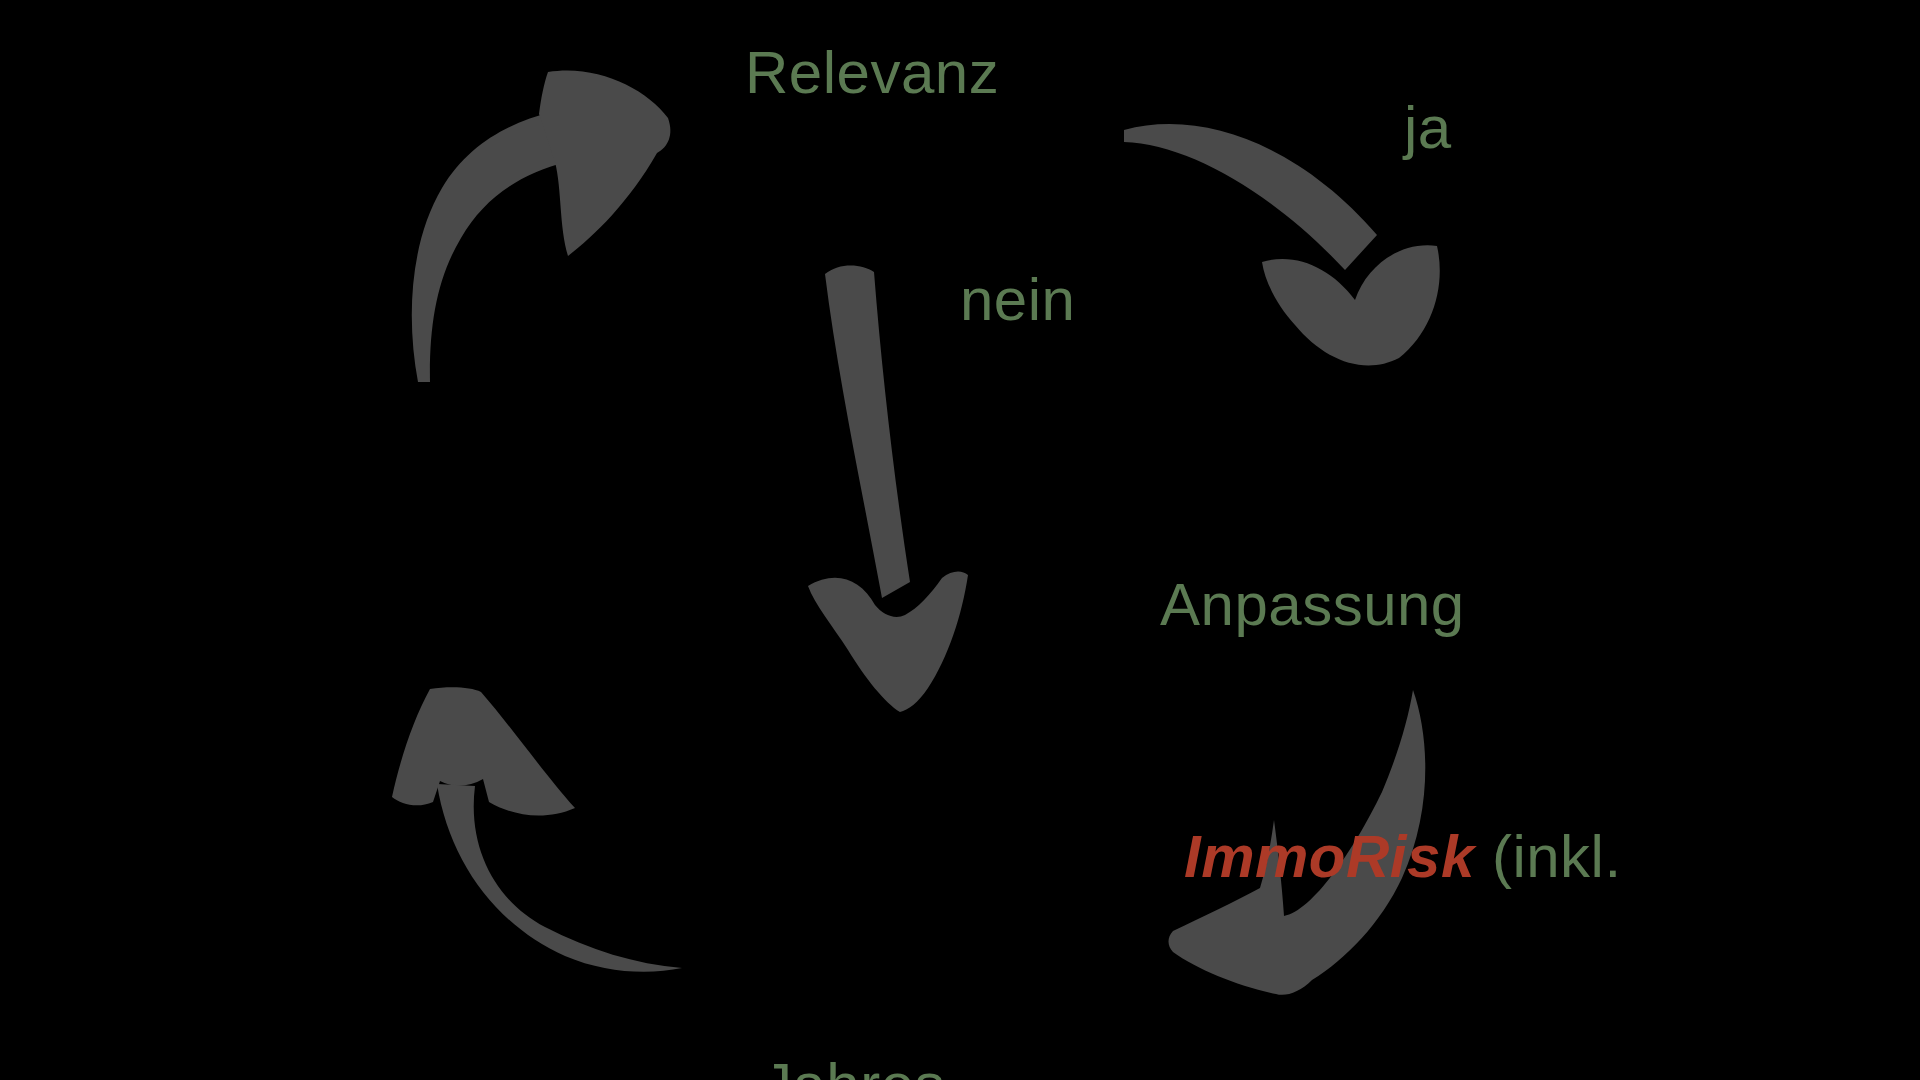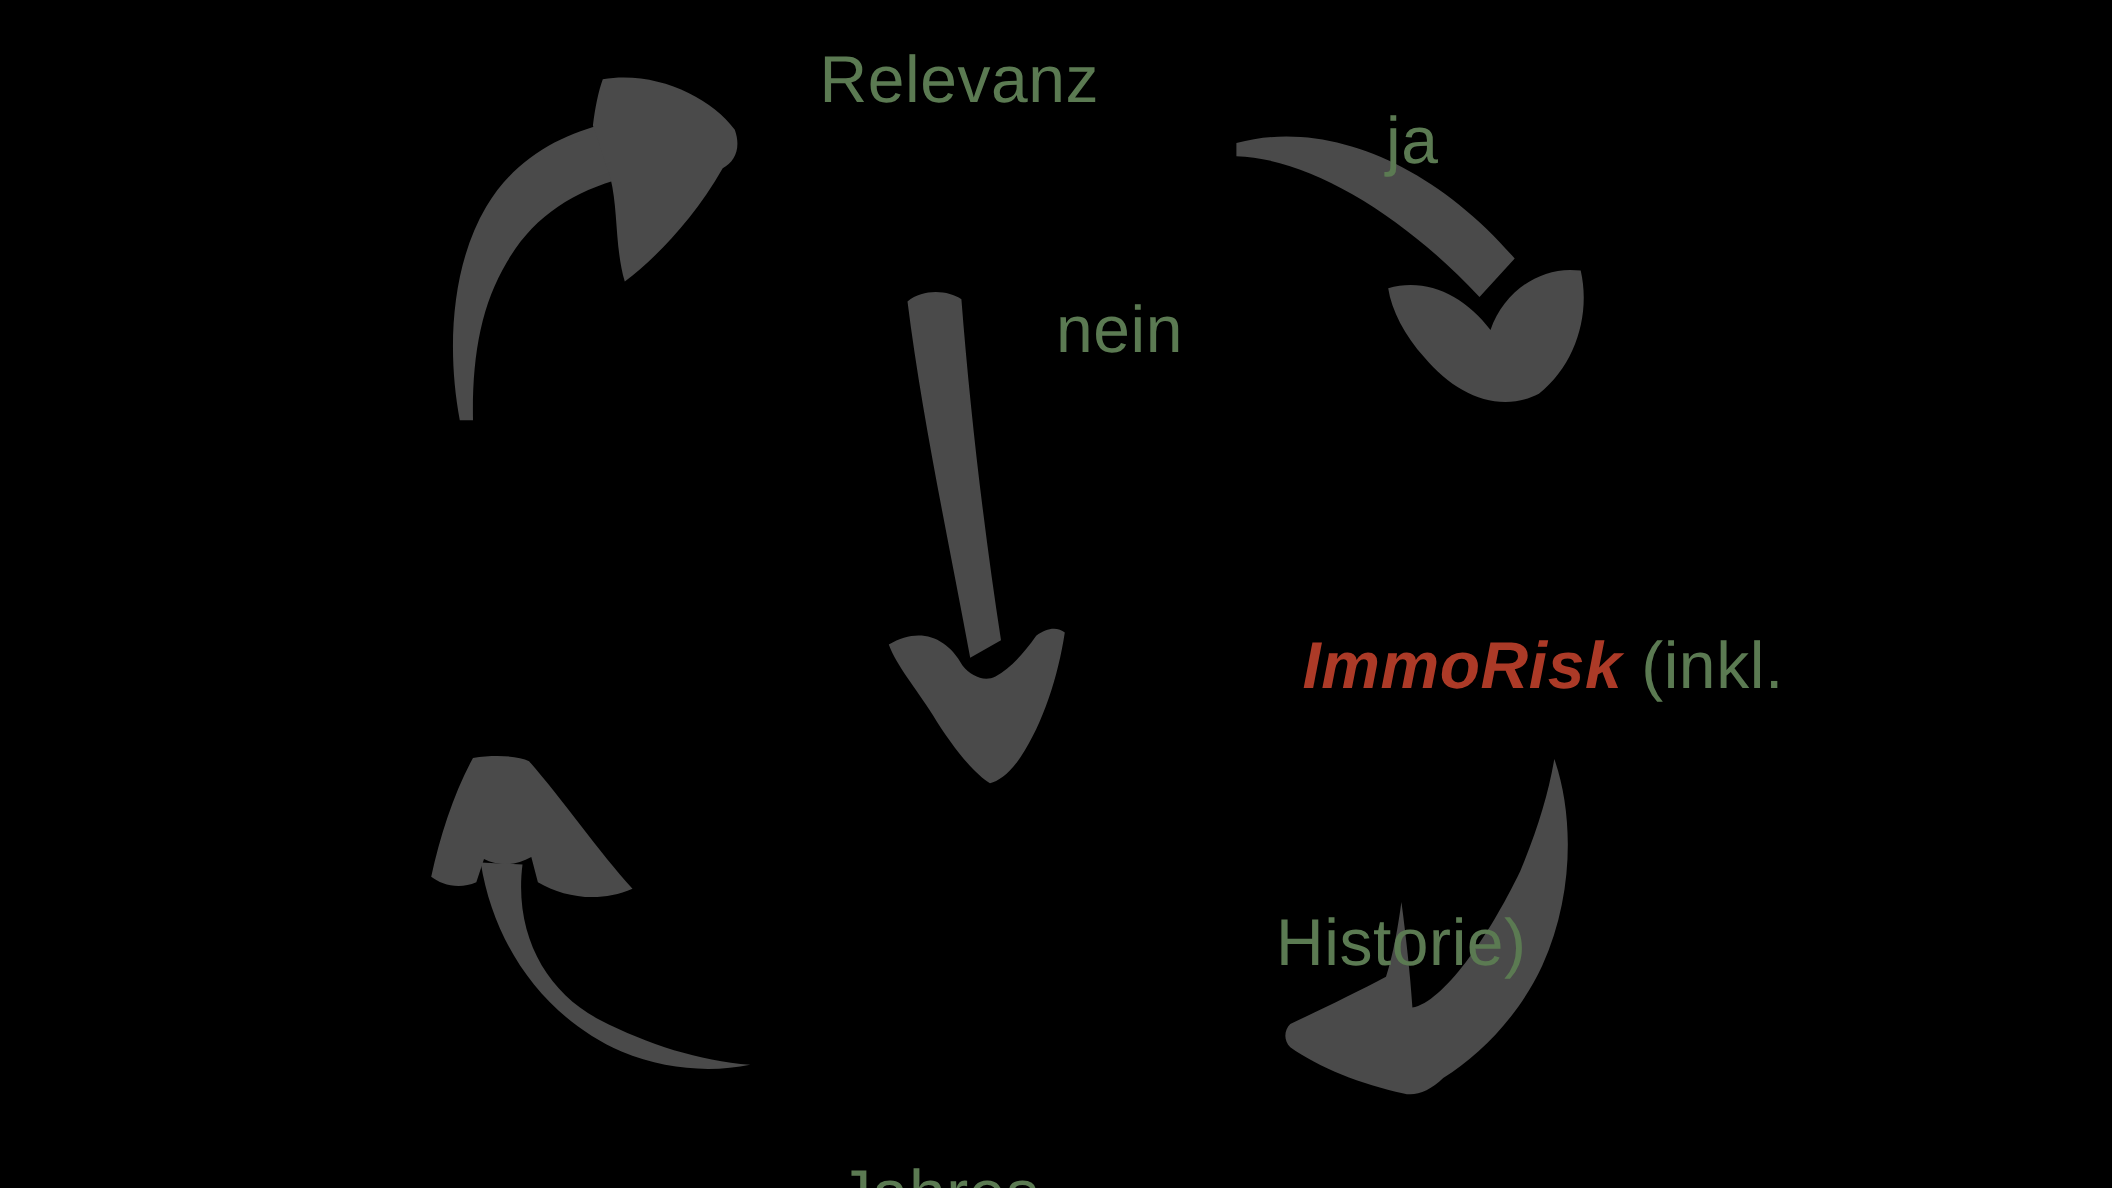--- a/index.html
+++ b/index.html
@@ -57,25 +57,26 @@
              C238,74 248,40 253,10 Z"></path>
   </svg>
 
   <svg class="arrow" style="left:385px;top:680px;" width="315" height="310" viewBox="0 0 315 310">
     <path d="M45,9 C65,6 86,7 96,12 C125,45 160,95 190,128 C160,141 128,136 104,122 L98,99 C84,107 68,108 55,101 L48,122 C32,129 16,124 7,117 C15,80 28,40 45,9 Z"></path>
     <path d="M52,104 C64,180 110,245 180,276 C220,293 263,295 297,288 C250,284 205,270 160,247 C112,222 82,170 90,106 Z"></path>
   </svg>
 
   <div class="lbl" style="left:745px;top:31px;">Relevanz</div>
 
-  <div class="lbl" style="left:1260px;top:86px;">ja</div>
+  <div class="lbl" style="left:1404px;top:86px;">ja</div>
 
   <div class="lbl" style="left:960px;top:258px;">nein</div>
 
   <div class="lbl" style="left:1160px;top:395px;">
+    <div>Anpassung</div>
     <div><span class="hl">ImmoRisk</span><span> (inkl.</span></div>
     <div>Historie)</div>
   </div>
 
   <div class="lbl" style="left:218px;top:433px;">
   </div>
 
   <div class="lbl" style="left:762px;top:875px;">
     <div>Jahres-</div>
     

